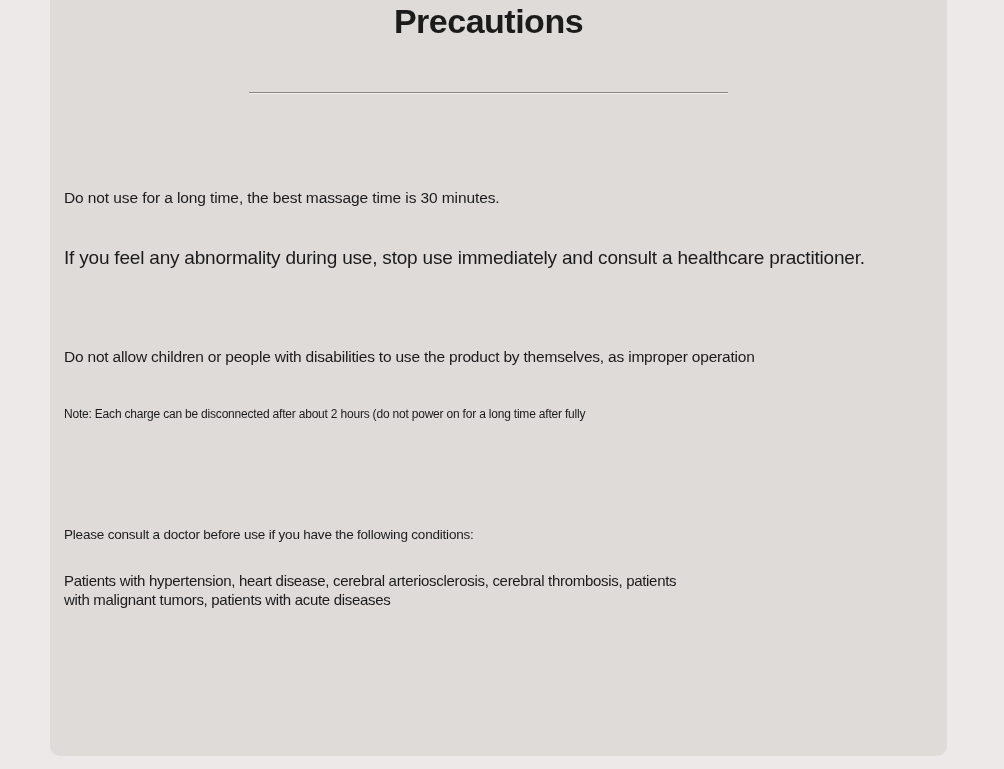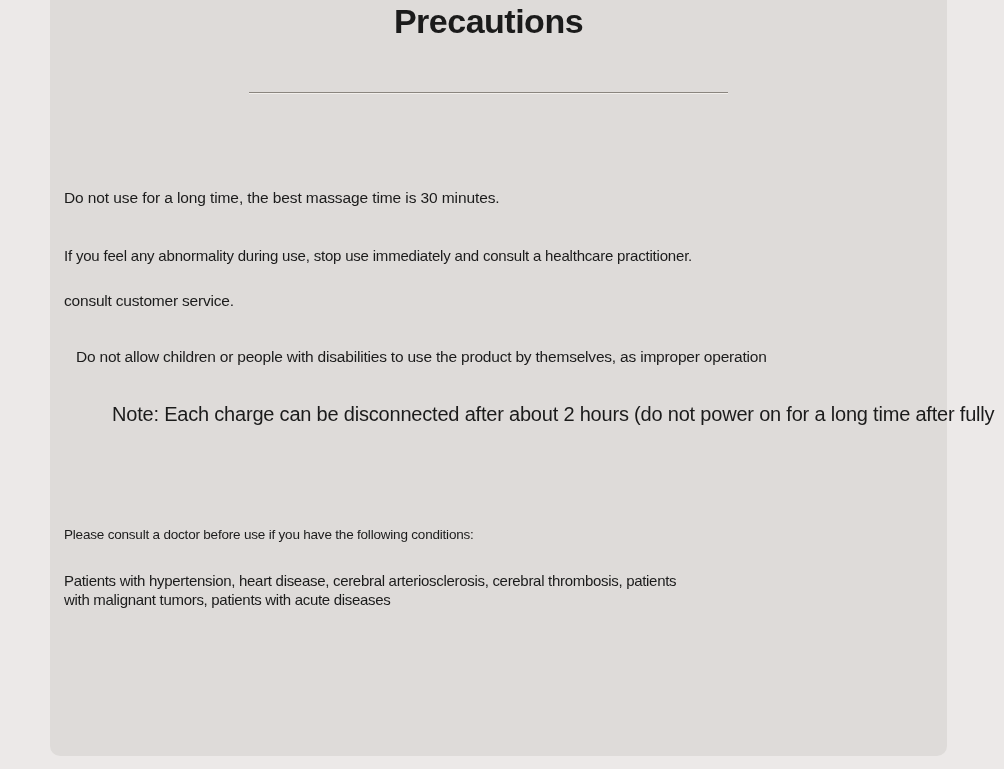--- a/index.html
+++ b/index.html
@@ -53,24 +53,24 @@
   }
   .para {
     position: absolute;
     left: 14px;
     color: var(--text);
     font-weight: 400;
     white-space: nowrap;
   }
   .para .ln { display: block; }
   .p1 { top: 189px; font-size: 15.5px; letter-spacing: -0.1px; }
-  .p2 { top: 247px; font-size: 15px; letter-spacing: -0.2px; }
+  .p2 { top: 247px; font-size: 19px; letter-spacing: -0.2px; }
   .p3 { top: 291px; font-size: 15.5px; letter-spacing: -0.2px; line-height: 20px; }
-  .p4 { top: 347px; font-size: 15.5px; letter-spacing: -0.2px; line-height: 20px; margin-left: 12px; }
-  .p5 { top: 404px; font-size: 20px; letter-spacing: -0.2px; line-height: 20px; margin-left: 48px; }
+  .p4 { top: 347px; font-size: 15.5px; letter-spacing: -0.2px; line-height: 20px; }
+  .p5 { top: 404px; font-size: 12px; letter-spacing: -0.2px; line-height: 20px; }
   .p6 { top: 527px; font-size: 13.5px; letter-spacing: -0.2px; }
   .p7 { top: 571px; font-size: 15px;   letter-spacing: -0.3px; line-height: 19px; }
 </style>
 </head>
 <body>
 
 <div class="viewport">
   <div class="panel">
 
     <h1 class="title">Precautions</h1>
@@ -79,21 +79,20 @@
 
     <p class="para p1">
       <span class="ln">Do not use for a long time, the best massage time is 30 minutes.</span>
     </p>
 
     <p class="para p2">
       <span class="ln">If you feel any abnormality during use, stop use immediately and consult a healthcare practitioner.</span>
     </p>
 
     <p class="para p3">
-      <span class="ln">consult customer service.</span>
     </p>
 
     <p class="para p4">
       <span class="ln">Do not allow children or people with disabilities to use the product by themselves, as improper operation</span>
     </p>
 
     <p class="para p5">
       <span class="ln">Note: Each charge can be disconnected after about 2 hours (do not power on for a long time after fully</span>
     </p>
 

